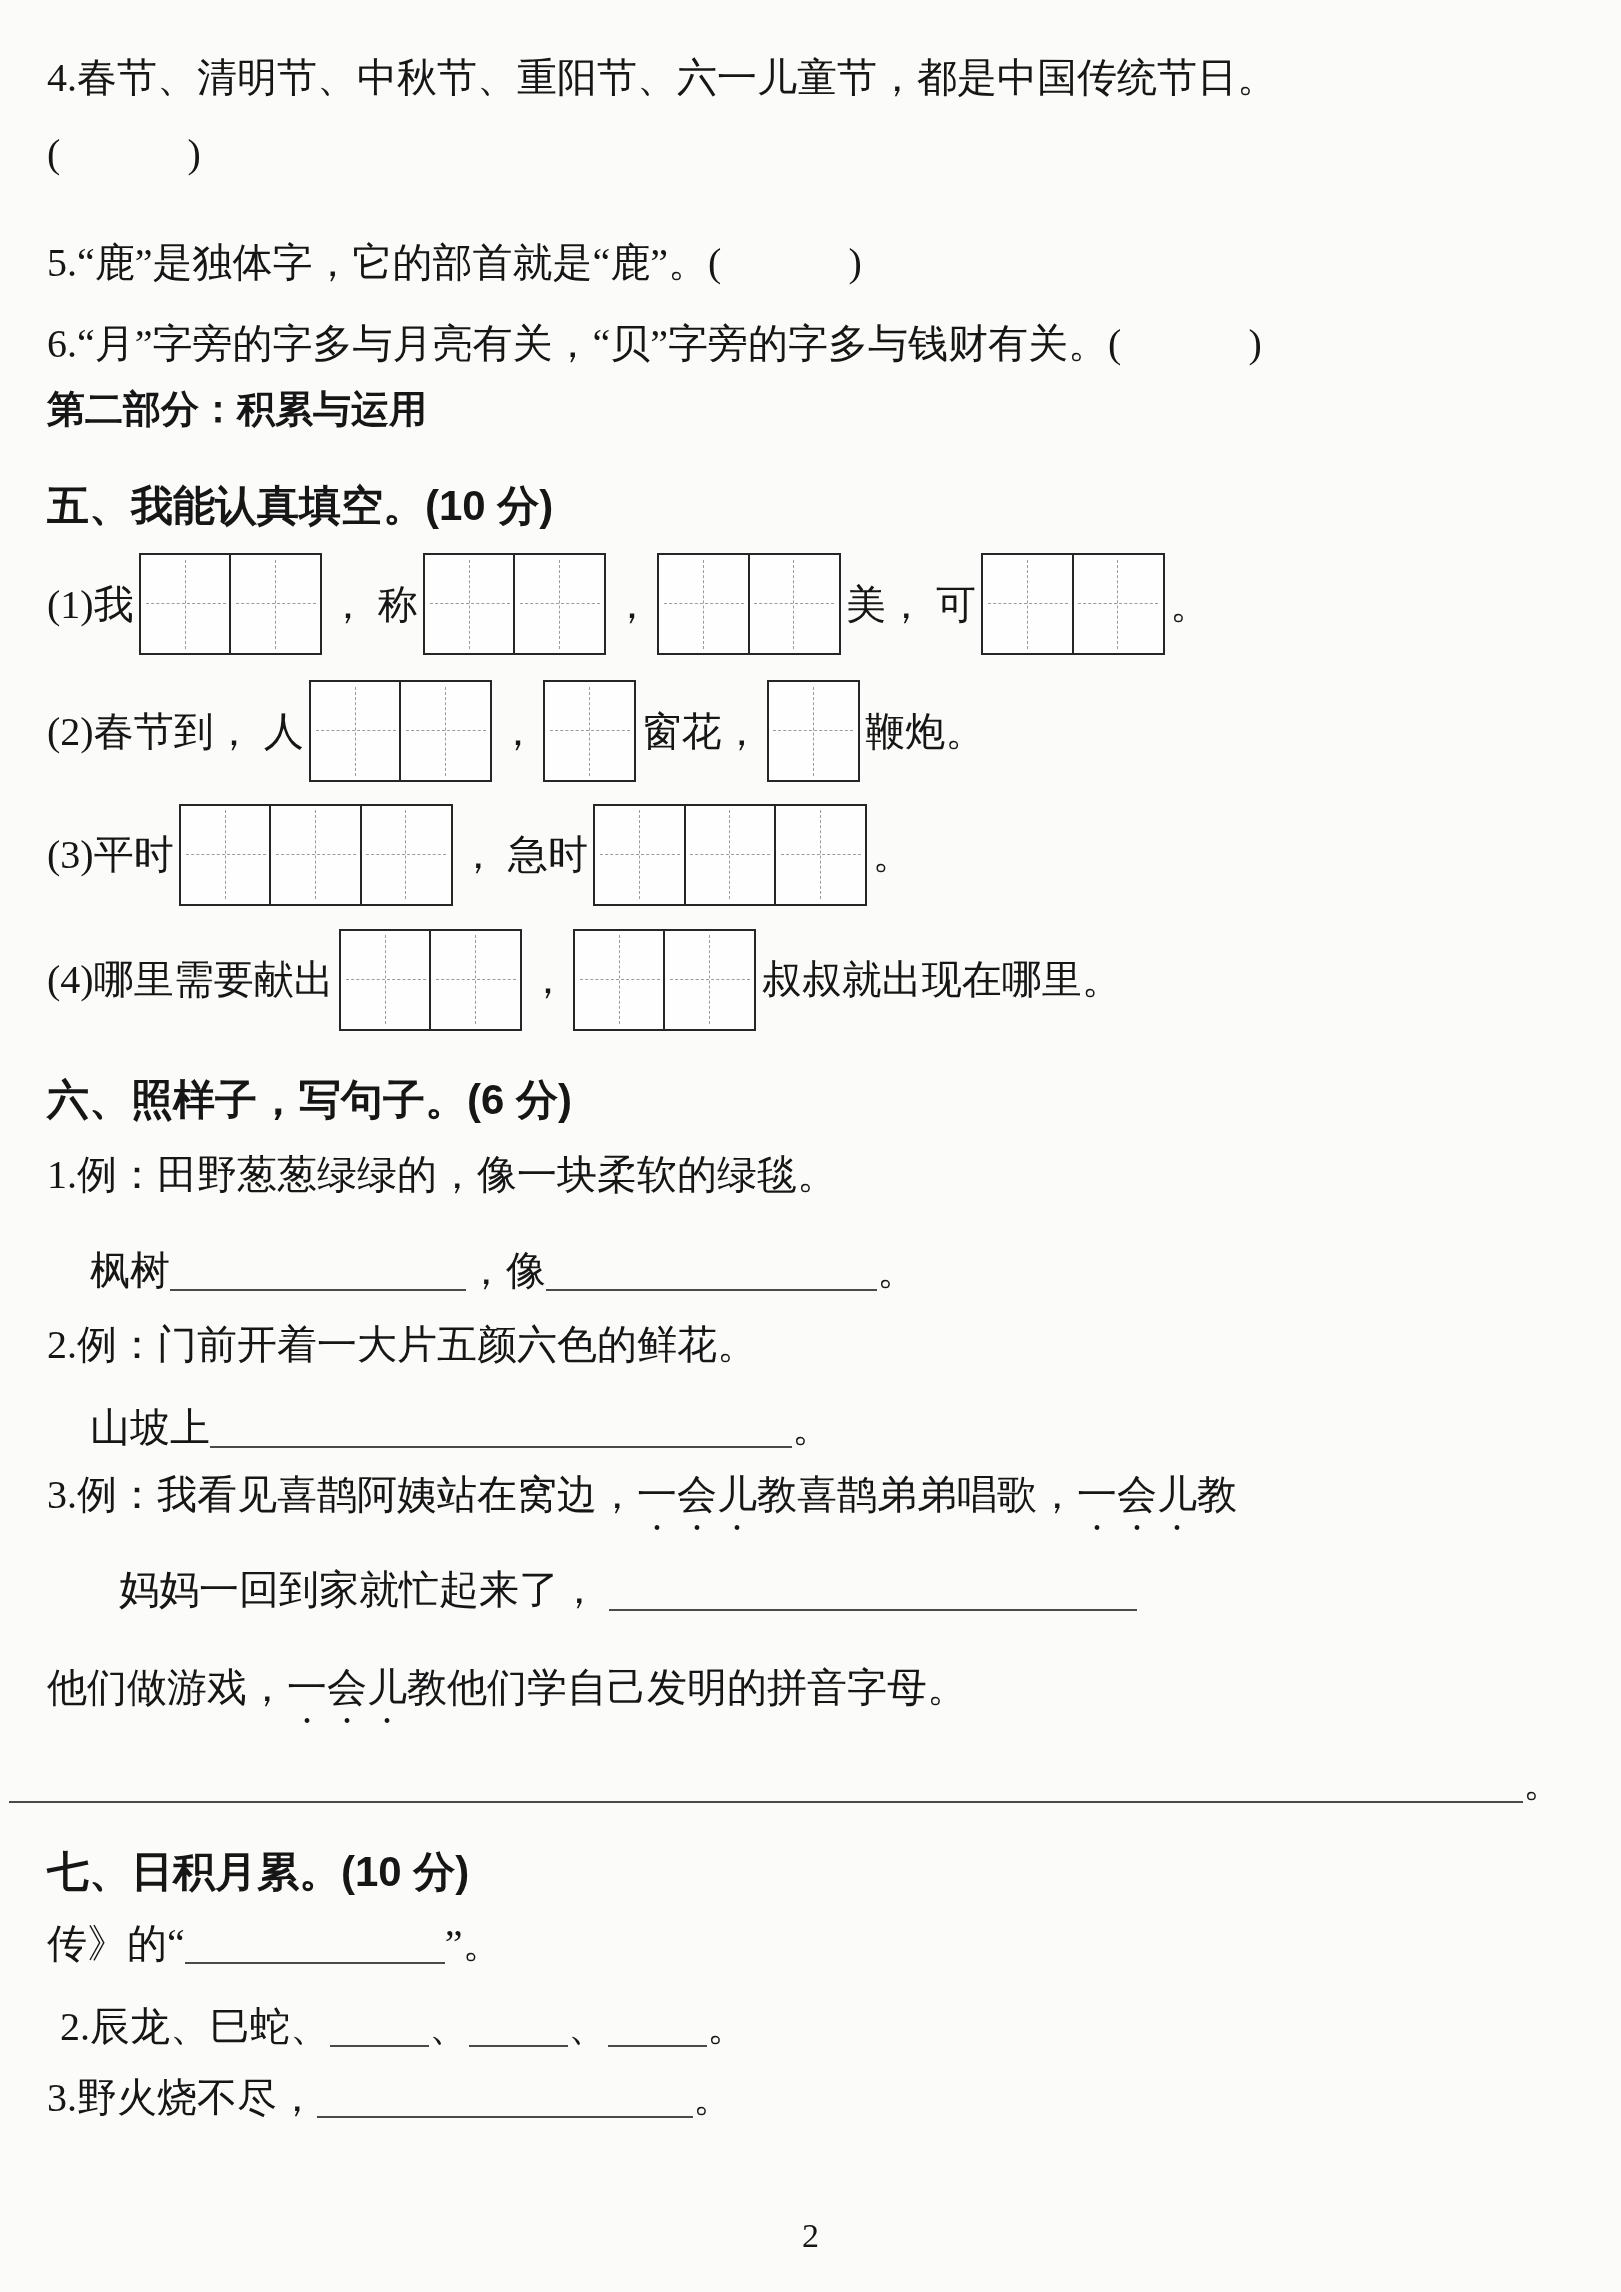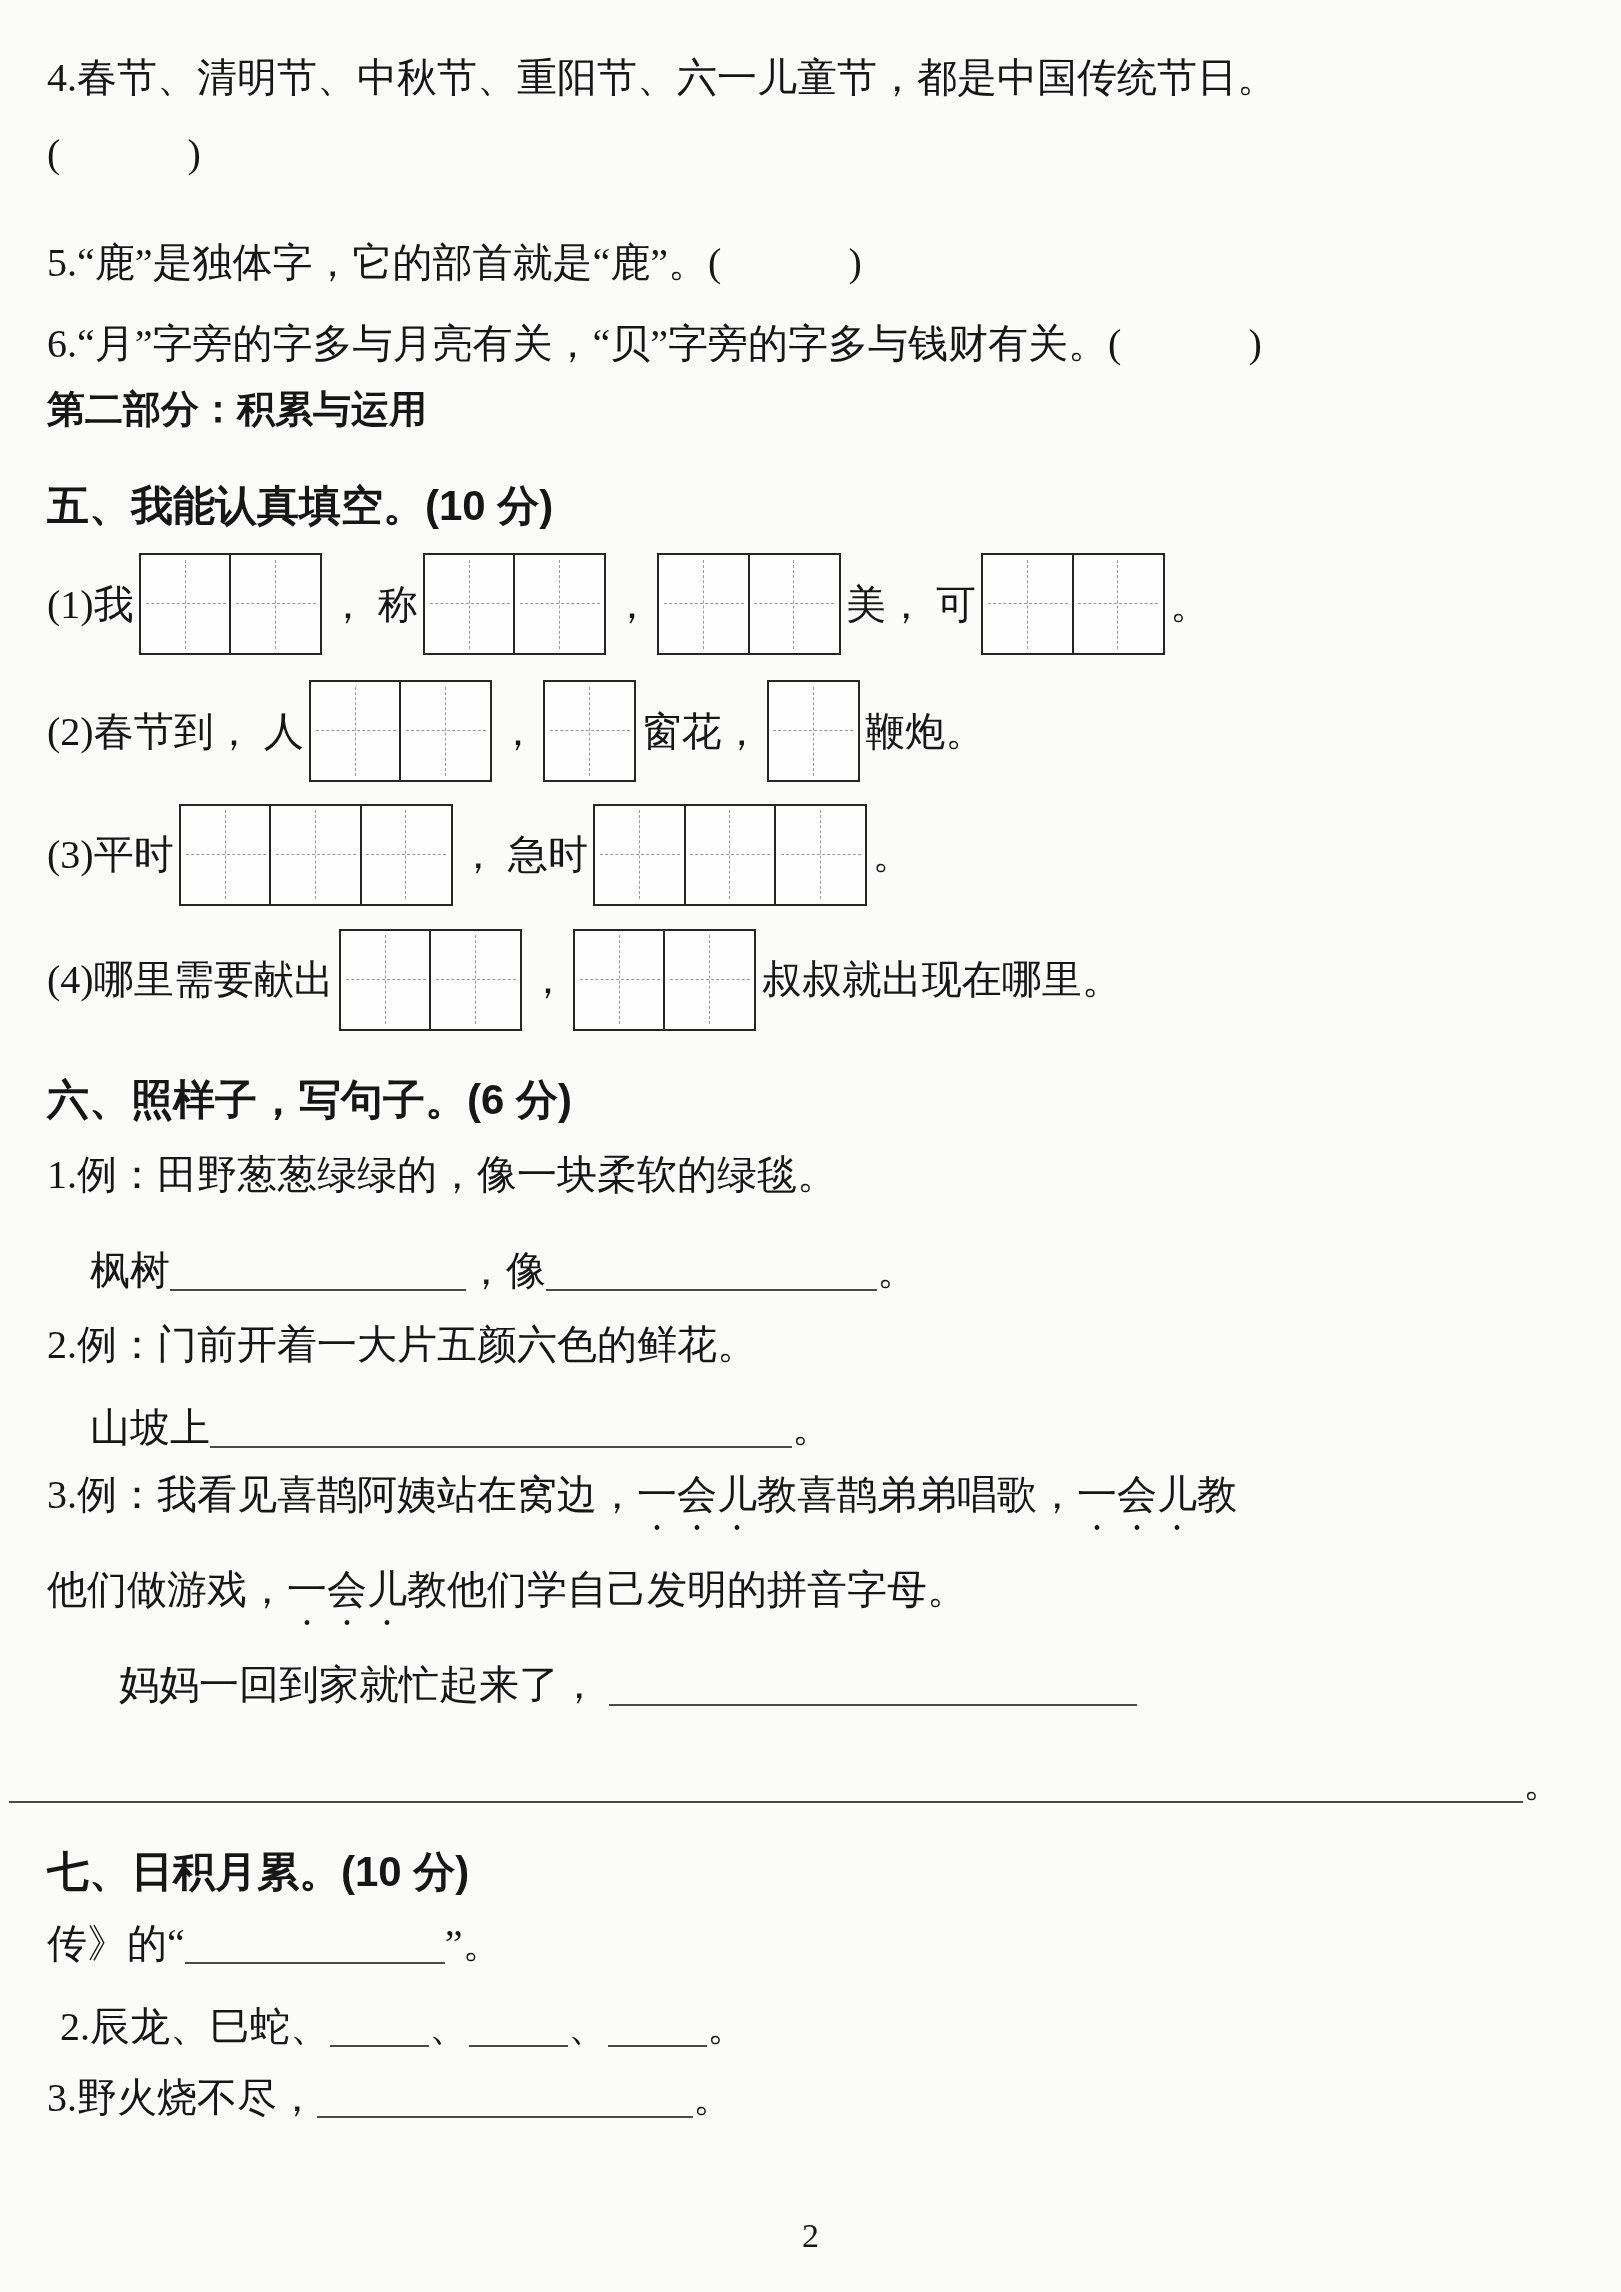--- a/index.html
+++ b/index.html
@@ -129,22 +129,22 @@
       <span class="seg">叔叔就出现在哪里。</span>
     </div>
 
   <div class="sec-title" style="margin-bottom:21.5px;">六、照样子，写句子。(6 分)</div>
 
   <div class="text-line" style="margin-bottom:43px;"><span class="seg">1.例：田野葱葱绿绿的，像一块柔软的绿毯。</span></div>
   <div class="text-line indent1" style="margin-bottom:21.5px;"><span class="seg">枫树</span><span class="blank" style="width: 296px;"></span><span class="seg">，像</span><span class="blank" style="width: 331px;"></span><span class="seg">。</span></div>
   <div class="text-line" style="margin-bottom:30px;"><span class="seg">2.例：门前开着一大片五颜六色的鲜花。</span></div>
   <div class="text-line indent1" style="margin-bottom:14.3px;"><span class="seg">山坡上</span><span class="blank" style="width: 582px;"></span><span class="seg">。</span></div>
   <div class="text-line" style="margin-bottom:25px;"><span class="seg">3.例：我看见喜鹊阿姨站在窝边，</span><span class="seg emph">一会儿</span><span class="seg">教喜鹊弟弟唱歌，</span><span class="seg emph">一会儿</span><span class="seg">教</span></div>
+  <div class="text-line indent2" style="margin-bottom:45px;"><span class="seg">妈妈一回到家就忙起来了， </span><span class="blank" style="width: 528px;"></span></div>
   <div class="text-line" style="margin-bottom:25px;"><span class="seg">他们做游戏，</span><span class="seg emph">一会儿</span><span class="seg">教他们学自己发明的拼音字母。</span></div>
-  <div class="text-line indent2" style="margin-bottom:45px;"><span class="seg">妈妈一回到家就忙起来了， </span><span class="blank" style="width: 528px;"></span></div>
   <div class="text-line outdent" style="margin-bottom:34px;"><span class="blank" style="width: 1514px;"></span><span class="seg">。</span></div>
 
   <div class="sec-title" style="margin-bottom:18px;">七、日积月累。(10 分)</div>
 
   <div class="text-line" style="margin-bottom:30px;"><span class="seg">传》的“</span><span class="blank" style="width: 260px;"></span><span class="seg">”。</span></div>
   <div class="text-line" style="margin-bottom:18px;margin-left:13px;"><span class="seg">2.辰龙、巳蛇、</span><span class="blank" style="width: 99px;"></span><span class="seg">、</span><span class="blank" style="width: 99px;"></span><span class="seg">、</span><span class="blank" style="width: 99px;"></span><span class="seg">。</span></div>
   <div class="text-line"><span class="seg">3.野火烧不尽，</span><span class="blank" style="width: 376px;"></span><span class="seg">。</span></div>
 
   <div class="page-number">2</div>
 </div>

